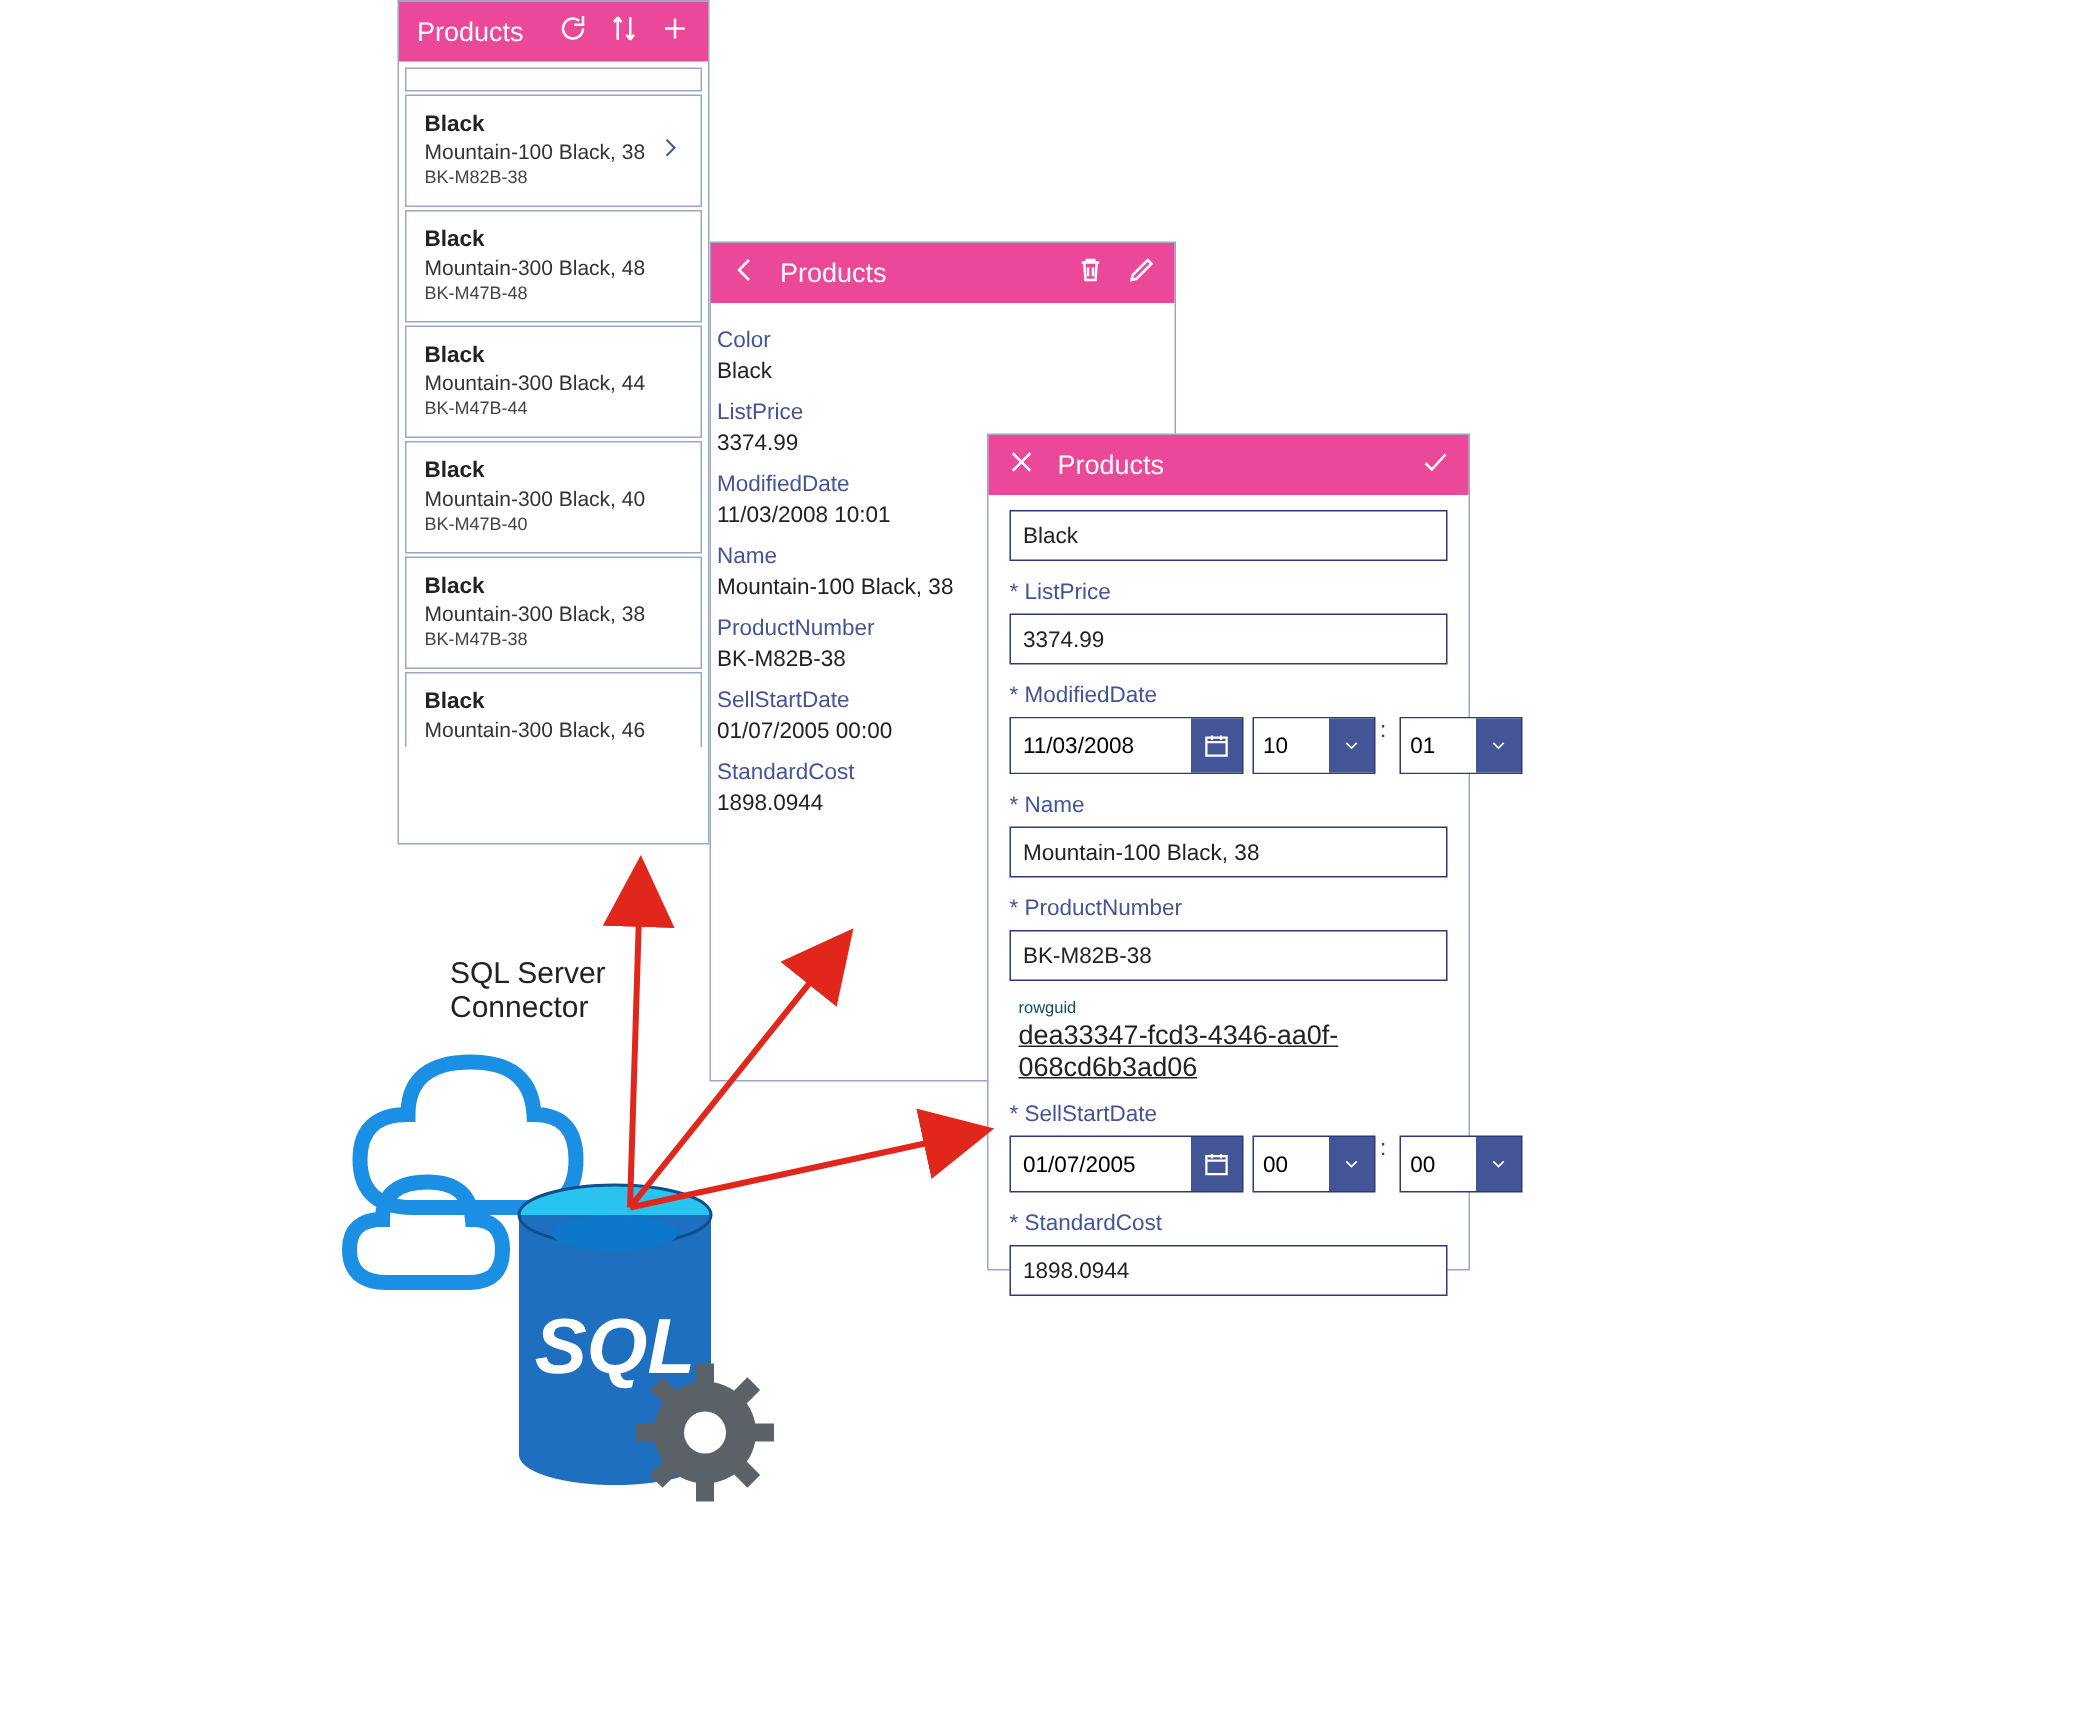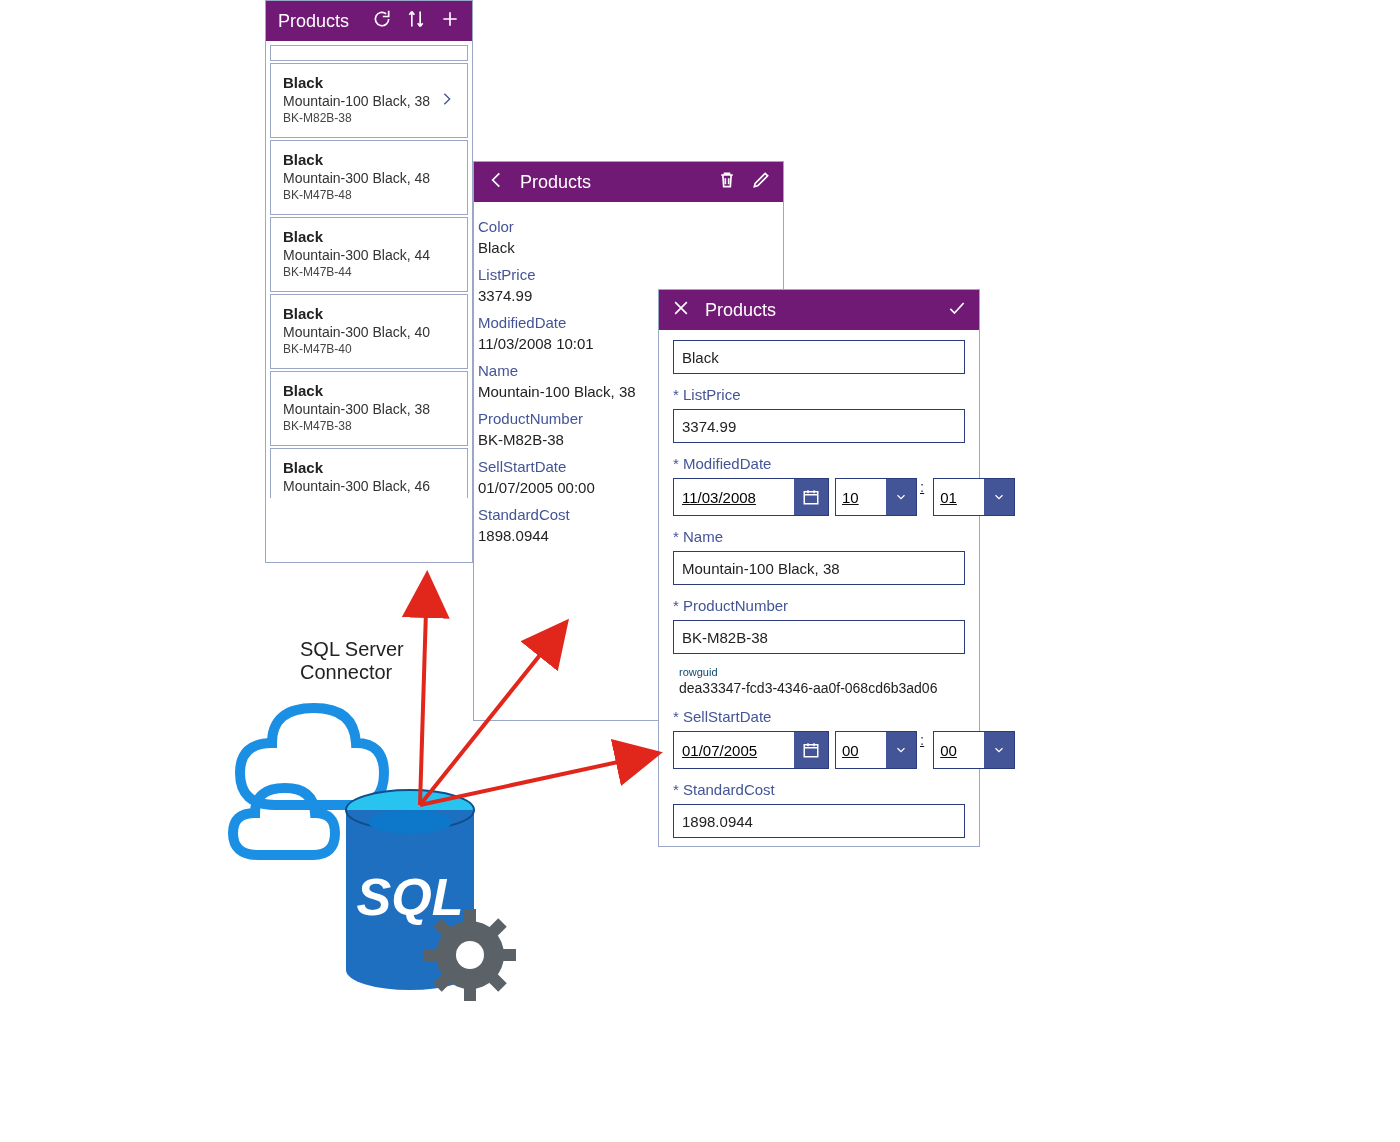--- a/index.html
+++ b/index.html
@@ -1,49 +1,49 @@
 <!DOCTYPE html>
 <html><head>
 <meta charset="utf-8">
 <style>
   html,body{margin:0;padding:0;font-family:"Segoe UI",Arial,sans-serif;background:#fff;color:#111;}
   .canvas{position:relative;width:1400px;height:1142px;}
   .panel{position:absolute;background:#fff;border:1px solid #9aa7c6;box-sizing:border-box;}
-  .header{background:#701a75;color:#fff;display:flex;align-items:center;height:40px;padding:0 12px;font-size:18px;}
+  .header{background:#ec4899;color:#fff;display:flex;align-items:center;height:40px;padding:0 12px;font-size:18px;}
   .header .title{flex:1;font-weight:400;}
   .header .icons{display:flex;gap:14px;}
   .header svg{width:20px;height:20px;fill:#fff;stroke:#fff;}
   .search{display:flex;align-items:center;border:1px solid #9aa7c6;margin:4px 4px 0 4px;height:34px;padding:0 8px;color:#888;font-size:16px;}
   .search svg{width:16px;height:16px;stroke:#888;fill:none;margin-right:8px;}
   .thinrow{border:1px solid #9aa7c6;margin:4px 4px 0 4px;height:14px;}
   .item{border:1px solid #9aa7c6;margin:2px 4px 0 4px;padding:10px 12px 12px 12px;position:relative;}
   .item .h{font-weight:700;font-size:15px;color:#222;}
   .item .l1{font-size:14px;color:#333;margin-top:2px;}
   .item .l2{font-size:12px;color:#444;margin-top:2px;}
   .item .chev{position:absolute;right:12px;top:50%;transform:translateY(-50%);}
   .item .chev svg{width:16px;height:22px;stroke:#435497;fill:none;stroke-width:2;}
   .d-body{padding:6px 16px 20px 4px;font-size:15px;}
   .lbl{color:#435497;margin-top:10px;font-size:15px;}
   .val{color:#222;margin-top:4px;}
   .e-body{padding:10px 14px 20px 14px;font-size:15px;}
   .req{color:#435497;margin:12px 0 6px 0;font-size:15px;}
   .req::before{content:"* ";color:#435497;}
   .noreq{color:#0c4a6e;margin:12px 0 2px 6px;font-size:11px;}
   .inp{width:100%;box-sizing:border-box;border:1.5px solid #2b3a7a;height:34px;padding:4px 8px;font-size:15px;color:#222;}
-  .dtrow{display:flex;align-items:flex-start;gap:0;text-decoration:underline;}
+  .dtrow{display:flex;align-items:flex-start;gap:0;}
   .dtrow .datebox{display:flex;border:1.5px solid #2b3a7a;height:36px;}
   .dtrow .datebox input{border:none;width:104px;padding:0 8px;font-size:15px;}
   .calbtn{width:34px;background:#435497;display:flex;align-items:center;justify-content:center;}
   .calbtn svg{width:18px;height:18px;fill:#fff;}
   .dtrow .numbox{display:flex;border:1.5px solid #2b3a7a;height:36px;margin-left:6px;}
   .dtrow .numbox input{border:none;width:38px;padding:0 6px;font-size:15px;}
   .ddbtn{width:30px;background:#435497;display:flex;align-items:center;justify-content:center;}
   .ddbtn svg{width:14px;height:14px;stroke:#fff;fill:none;stroke-width:2;}
   .colon{margin:0 3px;color:#2b3a7a;}
-  .roval{color:#222;margin:2px 0 0 6px;font-size:14px;}
+  .roval{color:#222;margin:2px 0 0 6px;font-size:18px;text-decoration:underline;}
   .label-text{position:absolute;font-size:20px;color:#222;}
   svg.overlay{position:absolute;top:0;left:0;pointer-events:none;}
 </style>
 </head>
 <body>
 <div class="canvas">
 
 <div class="panel" style="left:265px;top:0;width:208px;height:563px;">
   <div class="header">
     <span class="title">Products</span>

